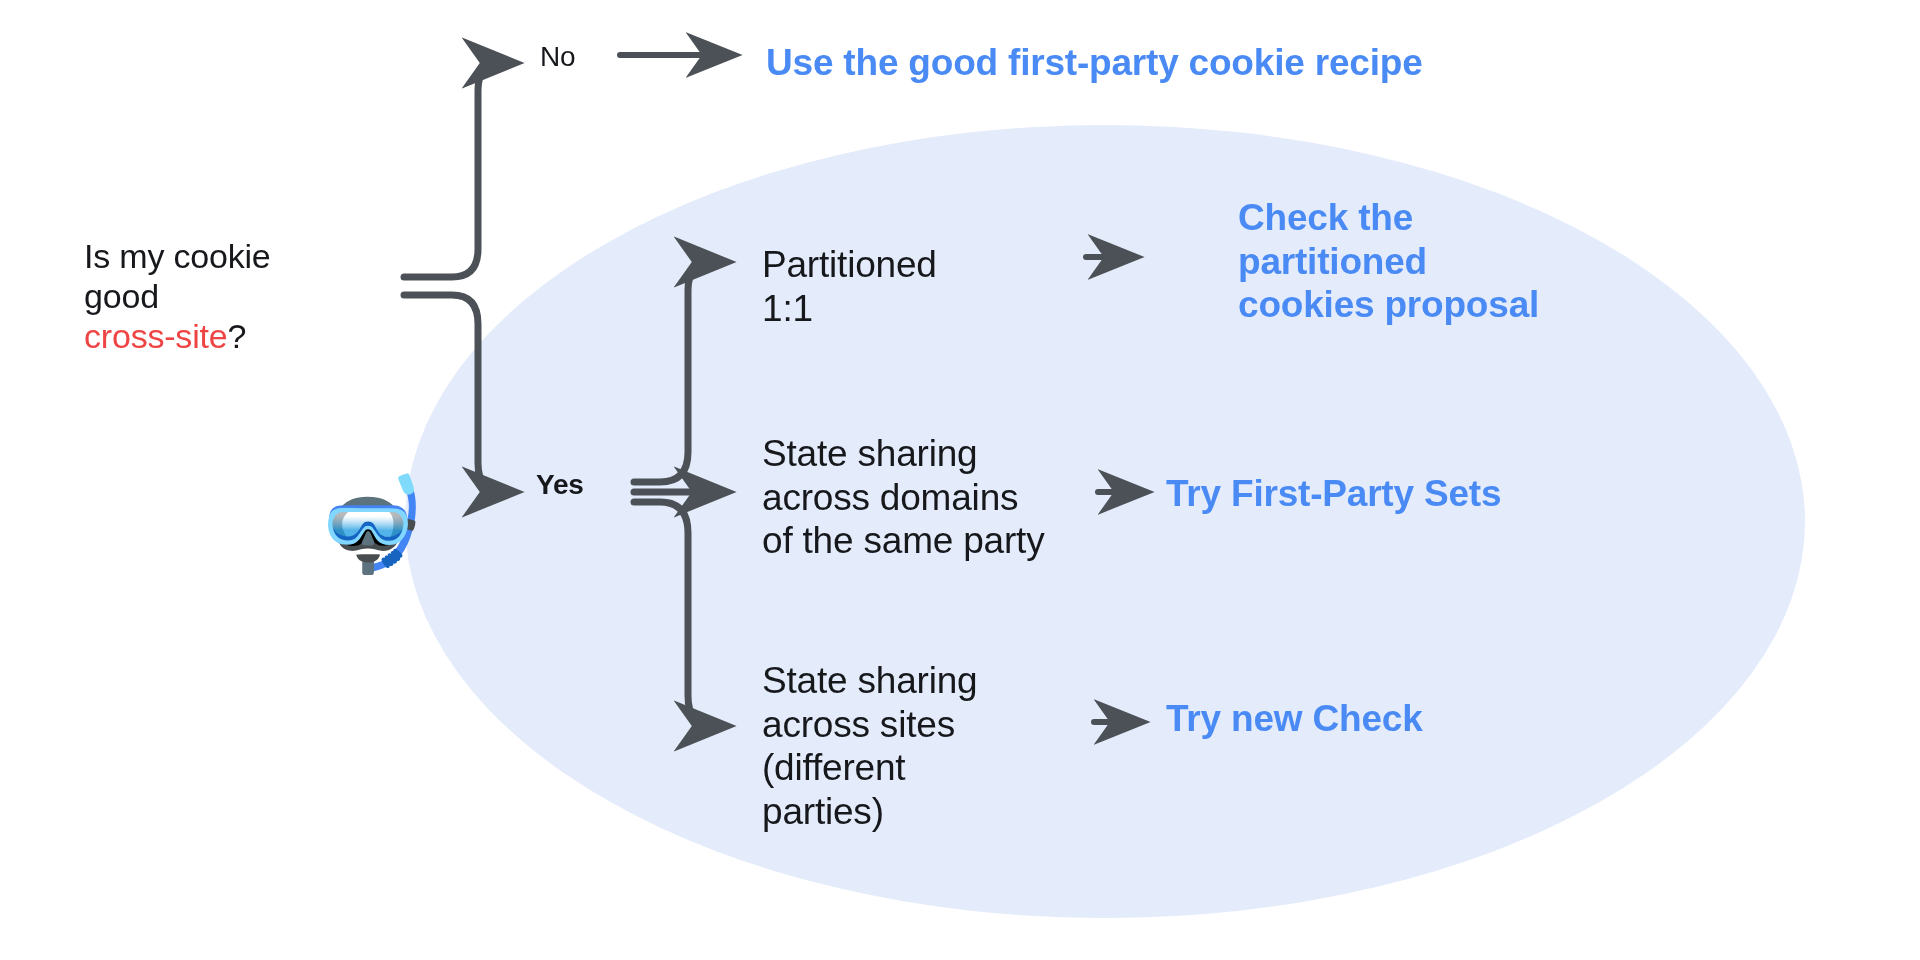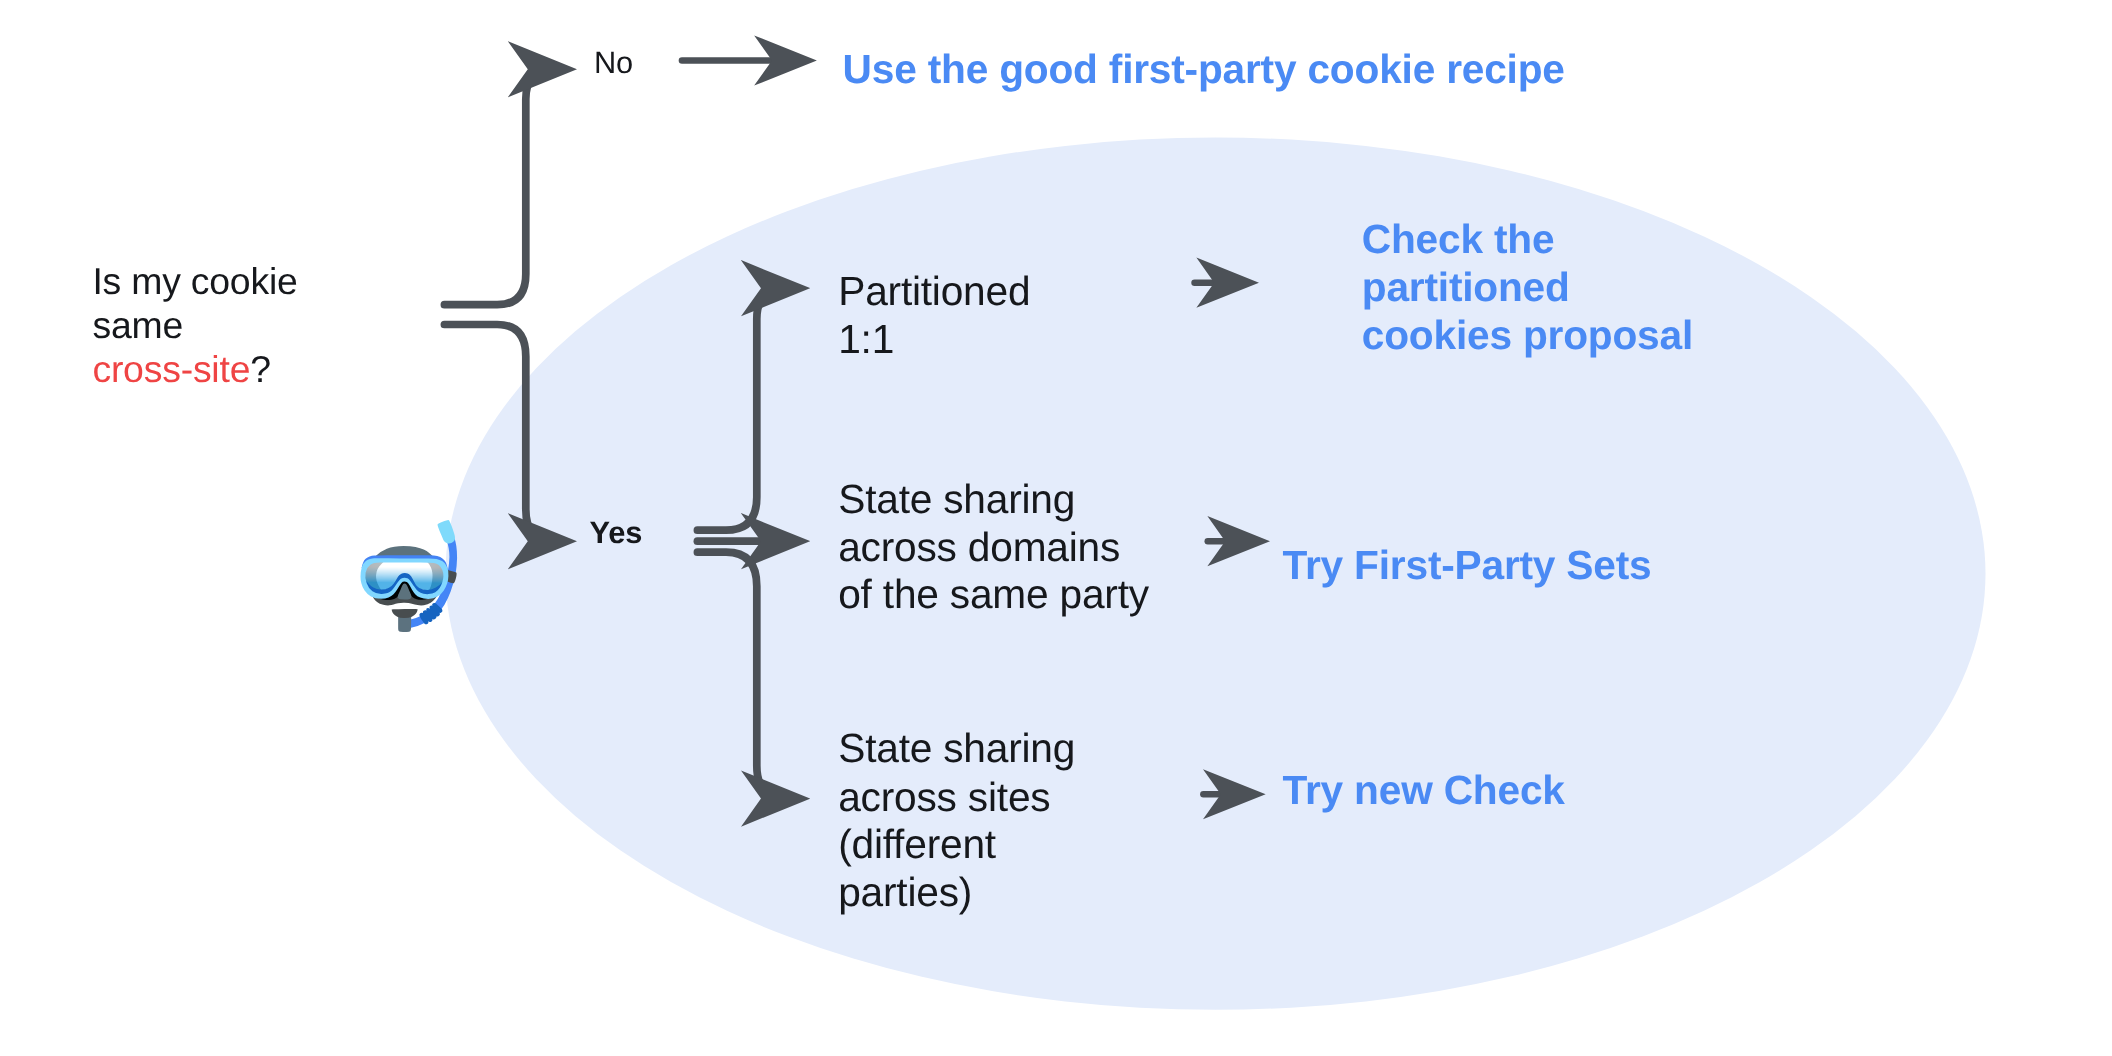--- a/index.html
+++ b/index.html
@@ -99,21 +99,20 @@
     width: 800px;
   }
   .link-partitioned {
     left: 1238px;
     top: 196px;
   }
   .link-fps {
     left: 1166px;
     top: 472px;
     width: 470px;
-    margin-top: 20px;
   }
   .link-apis {
     left: 1166px;
     top: 697px;
     width: 400px;
   }
   .emoji-mask {
     position: absolute;
     left: 313px;
     top: 478px;
@@ -152,21 +151,21 @@
       <path d="M634,492 L724,492" marker-end="url(#ah)"></path>
 
       <path d="M634,502 L660,502 Q688,502 688,533 L688,696 Q688,726 714,726 L724,726" marker-end="url(#ah)"></path>
 
       <path d="M1086,257 L1132,257" stroke-width="6" marker-end="url(#ah2)"></path>
       <path d="M1098,492 L1142,492" stroke-width="6" marker-end="url(#ah2)"></path>
       <path d="M1094,722 L1138,722" stroke-width="6" marker-end="url(#ah2)"></path>
     </g>
   </svg>
 
-  <div class="node q-root"><span>Is my cookie</span><br><span>same </span><br><span class="hl">cross-site</span><span>?</span></div>
+  <div class="node q-root"><span>Is my cookie</span><br><span>good </span><br><span class="hl">cross-site</span><span>?</span></div>
 
   <div class="node branch-label label-no">No</div>
   <div class="node branch-label label-yes">Yes</div>
 
   <div class="node link link-recipe">Use the good first-party cookie recipe</div>
 
   <div class="node mid mid-partitioned">Partitioned
 1:1</div>
   <div class="node link link-partitioned">Check the
 partitioned

